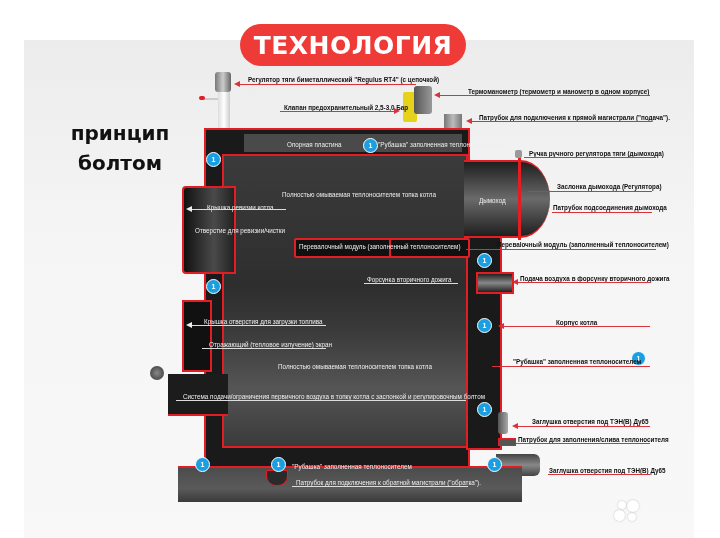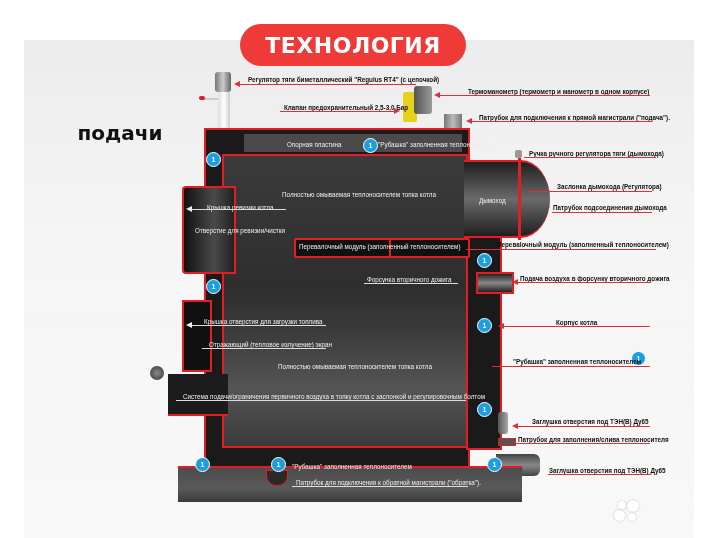--- a/index.html
+++ b/index.html
@@ -1,19 +1,19 @@
 <!DOCTYPE html>
 <html><head>
 <meta charset="utf-8">
 <style>
   html,body{margin:0;padding:0;}
   body{width:720px;height:538px;position:relative;overflow:hidden;background:#ffffff;font-family:"Liberation Sans",sans-serif;}
   .bg-panel{position:absolute;left:24px;top:40px;width:670px;height:498px;background:linear-gradient(180deg,#ececec 0%,#f5f5f5 40%,#f8f8f8 100%);}
   .title-pill{position:absolute;left:240px;top:24px;width:226px;height:42px;background:#ef3b37;border-radius:21px;display:flex;align-items:center;justify-content:center;}
-  .title-pill span{color:#fff;font-family:"DejaVu Sans",sans-serif;font-weight:bold;font-size:22px;letter-spacing:0.5px;}
+  .title-pill span{color:#fff;font-family:"DejaVu Sans",sans-serif;font-weight:bold;font-size:25px;letter-spacing:0.5px;}
   .principle{position:absolute;left:60px;top:118px;width:120px;text-align:center;font-family:"DejaVu Sans",sans-serif;font-weight:bold;font-size:20px;line-height:30px;color:#111;}
   .abs{position:absolute;}
   .lbl{position:absolute;font-size:6.3px;font-weight:bold;color:#111;white-space:nowrap;line-height:8px;}
   .lbl.w{color:#eee;font-weight:normal;}
   .line{position:absolute;height:1px;background:#d8323a;}
   .line.w{background:#ddd;}
   .arrow-l{position:absolute;width:0;height:0;border-top:3px solid transparent;border-bottom:3px solid transparent;border-right:6px solid #d8323a;}
   .arrow-r{position:absolute;width:0;height:0;border-top:3px solid transparent;border-bottom:3px solid transparent;border-left:6px solid #d8323a;}
   .arrow-lw{position:absolute;width:0;height:0;border-top:3px solid transparent;border-bottom:3px solid transparent;border-right:6px solid #eee;}
   .badge{position:absolute;width:13px;height:13px;border-radius:50%;background:#1b9fe0;border:1.5px solid #fff;color:#fff;font-size:7px;font-weight:bold;text-align:center;line-height:13px;box-sizing:content-box;}
@@ -28,21 +28,22 @@
 </head>
 <body>
 
 <div class="bg-panel"></div>
 
 <div class="title-pill">
   <span>ТЕХНОЛОГИЯ</span>
 </div>
 
 <div class="principle">
-  <div>подачи</div>
+  <div>принцип</div>
+  <div>болтом</div>
 </div>
 
 <div>
 
   <div class="abs" style="left:215px;top:72px;width:16px;height:20px;background:linear-gradient(90deg,#777,#ccc,#666);border-radius:3px;"></div>
   <div class="abs" style="left:218px;top:92px;width:12px;height:36px;background:linear-gradient(90deg,#ddd,#fff,#ccc);"></div>
   <div class="abs" style="left:200px;top:98px;width:18px;height:2px;background:#ccc;"></div>
   <div class="abs red" style="left:199px;top:96px;width:6px;height:4px;border-radius:2px;"></div>
 
   <div class="abs" style="left:403px;top:92px;width:14px;height:30px;background:#e6d21a;border-radius:2px;"></div>

